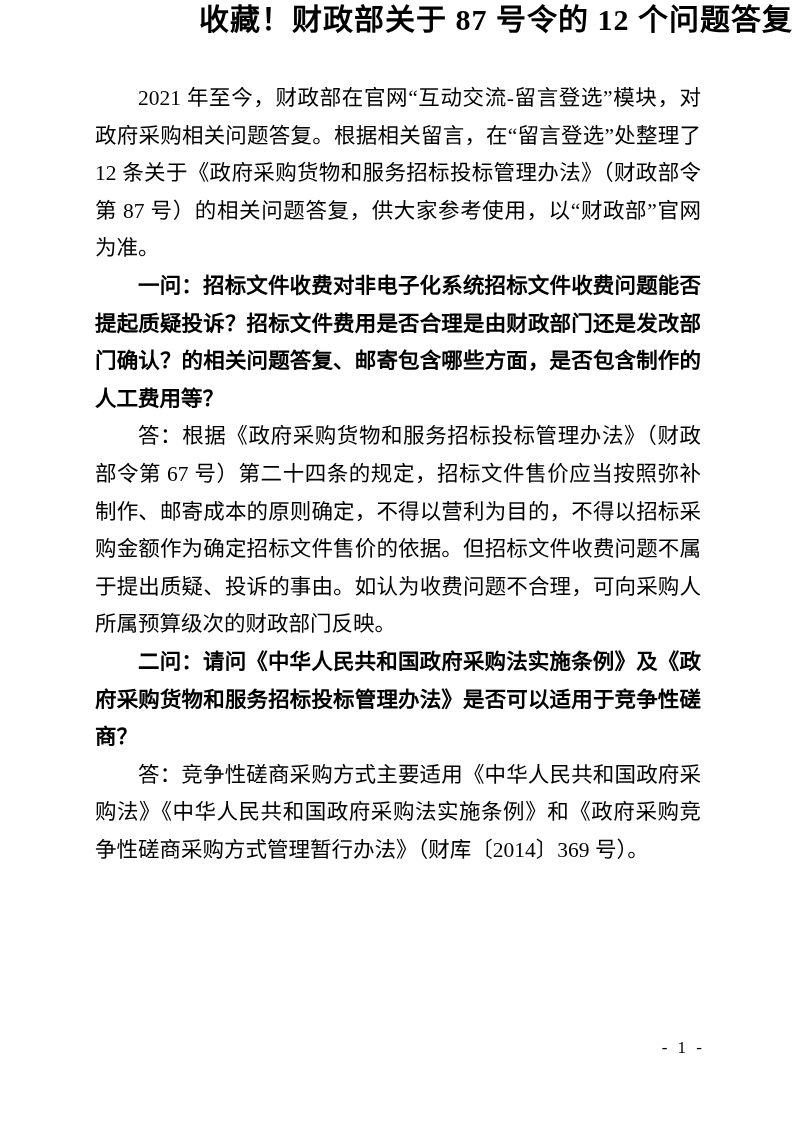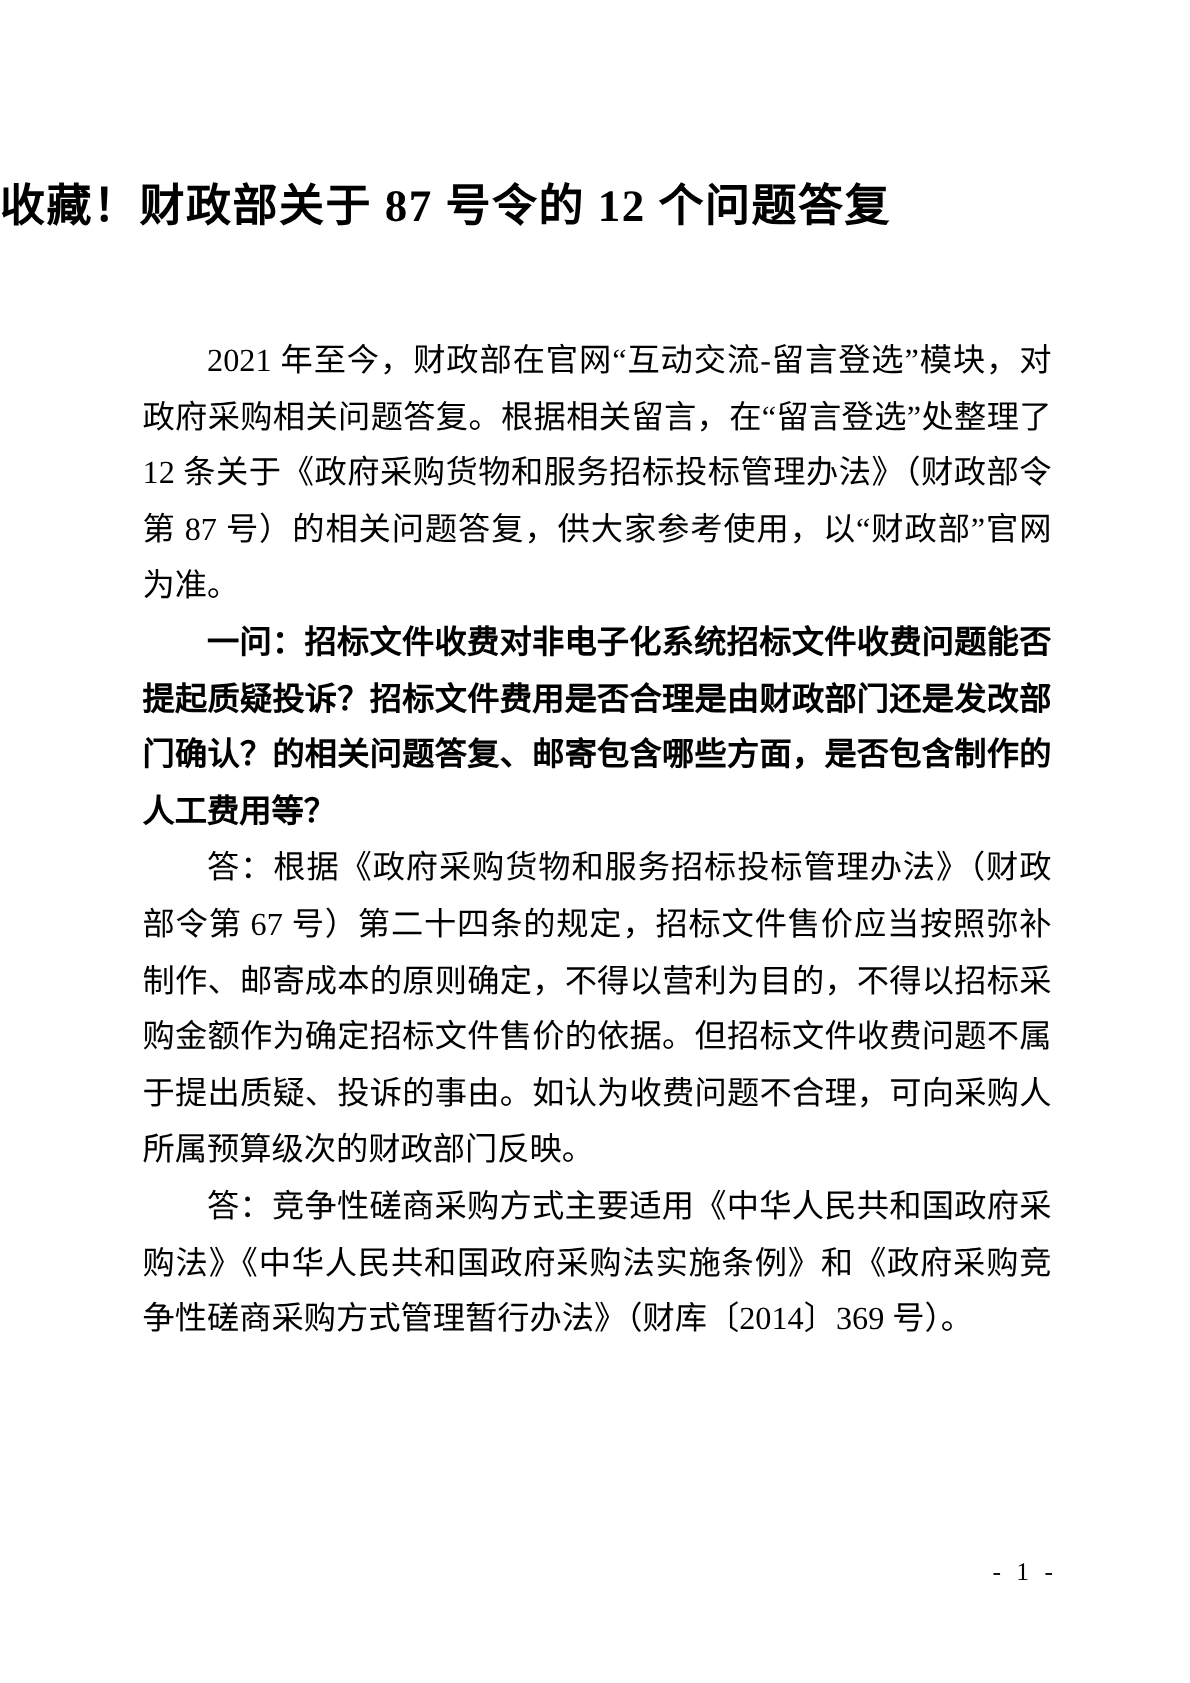--- a/index.html
+++ b/index.html
@@ -10,30 +10,29 @@
   .page {
     position: relative;
     width: 793px;
     height: 1122px;
     background: #ffffff;
     color: #000000;
     overflow: hidden;
   }
   .doc-title {
     margin: 0;
-    padding-top: 118px;
-    text-align: left;
+    text-align: right;
     font-family: "Liberation Serif", "DejaVu Serif", serif;
     font-weight: bold;
     font-size: 30px;
     line-height: 40px;
     letter-spacing: 1px;
   }
   .content {
-    margin: 64px 92px 0 95px;
+    margin: 40px 92px 0 95px;
   }
   .para {
     margin: 0;
     text-indent: 2em;
     text-align: justify;
     font-size: 21.5px;
     line-height: 37.6px;
     font-family: "Liberation Serif", "DejaVu Serif", serif;
     word-break: break-all;
   }
@@ -60,20 +59,21 @@
   <h1 class="doc-title">收藏！财政部关于 87 号令的 12 个问题答复</h1>
 
   <div class="content">
 
     <p class="para body">2021 年至今，财政部在官网“互动交流-留言登选”模块，对政府采购相关问题答复。根据相关留言，在“留言登选”处整理了 12 条关于《政府采购货物和服务招标投标管理办法》（财政部令第 87 号）的相关问题答复，供大家参考使用，以“财政部”官网为准。</p>
 
     <p class="para question">一问：招标文件收费对非电子化系统招标文件收费问题能否提起质疑投诉？招标文件费用是否合理是由财政部门还是发改部门确认？的相关问题答复、邮寄包含哪些方面，是否包含制作的人工费用等？</p>
 
     <p class="para answer">答：根据《政府采购货物和服务招标投标管理办法》（财政部令第 67 号）第二十四条的规定，招标文件售价应当按照弥补制作、邮寄成本的原则确定，不得以营利为目的，不得以招标采购金额作为确定招标文件售价的依据。但招标文件收费问题不属于提出质疑、投诉的事由。如认为收费问题不合理，可向采购人所属预算级次的财政部门反映。</p>
 
+    <p class="para question">二问：请问《中华人民共和国政府采购法实施条例》及《政府采购货物和服务招标投标管理办法》是否可以适用于竞争性磋商？</p>
 
     <p class="para answer">答：竞争性磋商采购方式主要适用《中华人民共和国政府采购法》《中华人民共和国政府采购法实施条例》和《政府采购竞争性磋商采购方式管理暂行办法》（财库〔2014〕369 号）。</p>
 
   </div>
 
   <div class="page-footer">- 1 -</div>
 
 </div>
 
 </body></html>

